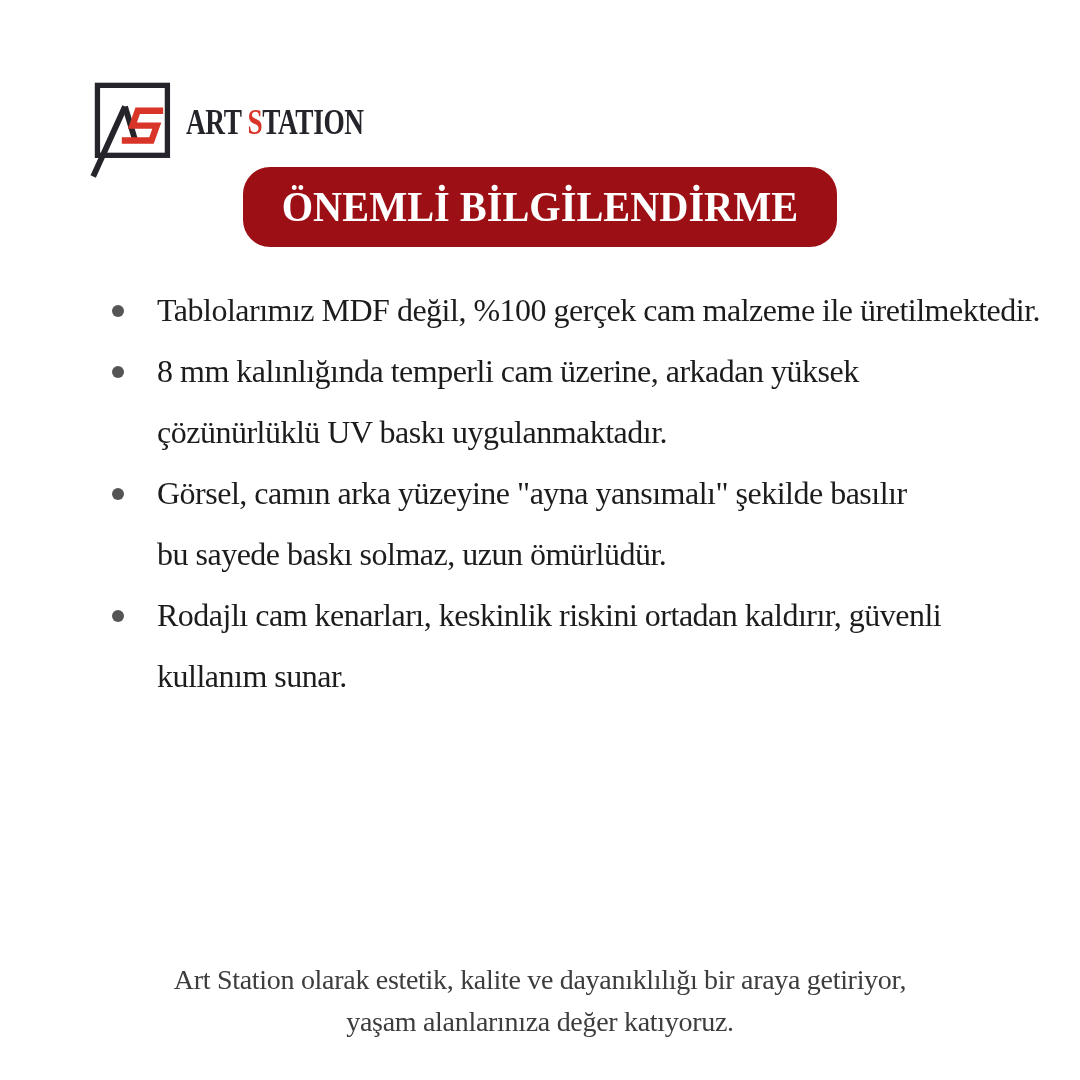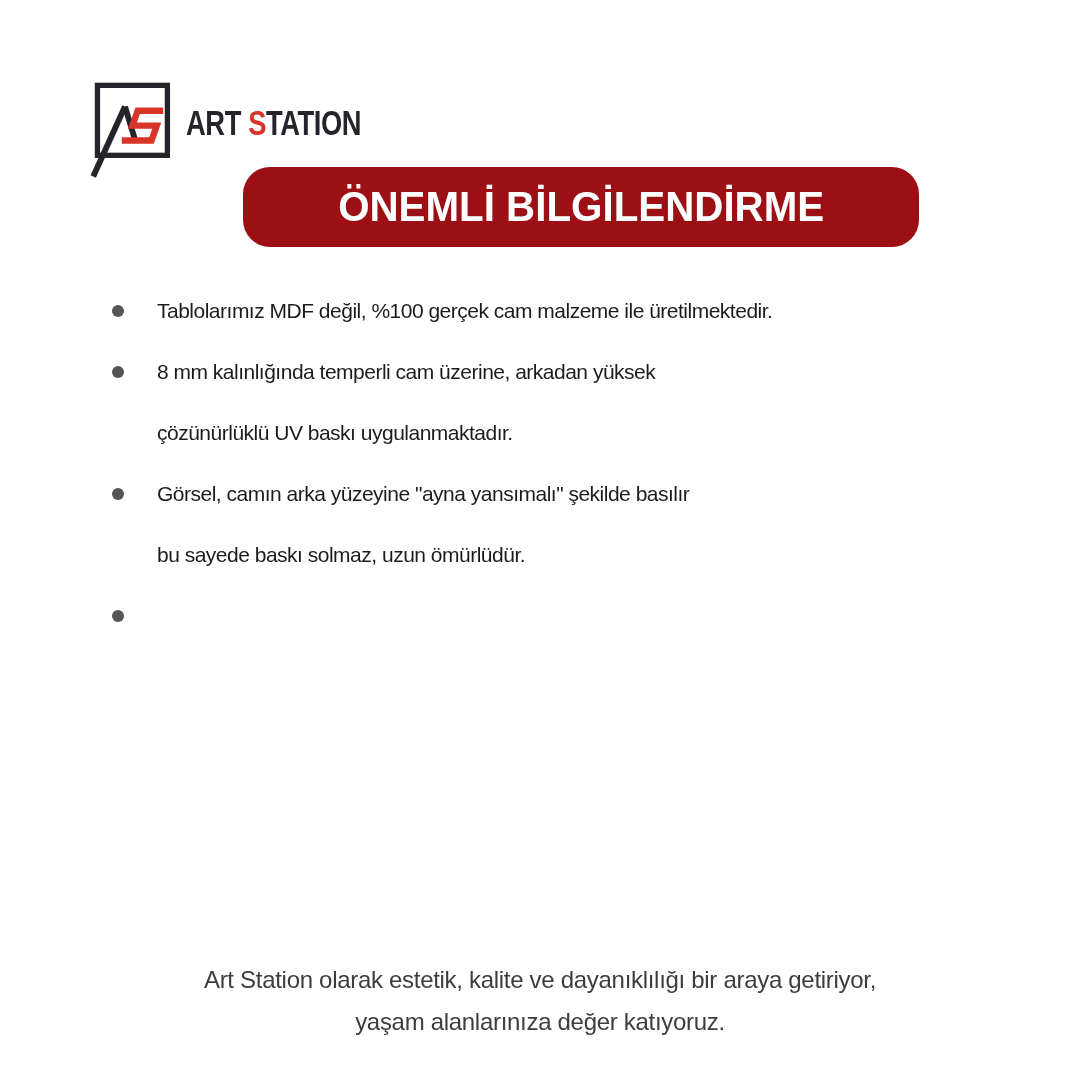--- a/index.html
+++ b/index.html
@@ -11,21 +11,21 @@
     --bullet-dot:#555555;
     --background:#ffffff;
   }
   *{margin:0;padding:0;box-sizing:border-box;}
   html,body{background:#fff;}
   .canvas{
     position:relative;
     width:1080px;height:1080px;
     background:var(--background);
     overflow:hidden;
-    font-family:Liberation Sans, sans-serif;
+    font-family:Liberation Serif, serif;
     padding-left:36px;
   }
 
   
   .logo-box{
     position:absolute;left:72px;top:79px;
     width:106px;height:106px;
   }
   .logo-box svg{display:block;overflow:visible;}
   .wordmark{
@@ -35,21 +35,21 @@
     color:var(--ink);
     transform:scaleX(0.78);
     transform-origin:left center;
     white-space:nowrap;
   }
   .wordmark .accent{color:var(--accent-red);}
 
   
   .banner{
     position:absolute;left:243px;top:167px;
-    width:676px;height:80px;
+    width:594px;height:80px;
     background:var(--banner-red);
     border-radius:27px;
     display:flex;align-items:center;justify-content:center;
   }
   .banner-label{
     color:#ffffff;
     font-size:42px;font-weight:bold;
     letter-spacing:0px;
     transform:scaleX(0.96);
     white-space:nowrap;
@@ -57,38 +57,38 @@
 
   
   .bullets{
     position:absolute;left:110px;top:280px;
     width:960px;
     list-style:none;
   }
   .bullets li{
     position:relative;
     padding-left:47px;
-    font-size:21px;
+    font-size:32px;
     line-height:61px;
     letter-spacing:-0.5px;
     color:var(--body-text);
   }
   .bullets .txt{white-space:pre;}
   .dot{
     position:absolute;left:2px;top:25px;
     width:12px;height:12px;border-radius:50%;
     background:var(--bullet-dot);
   }
 
   
   .tagline{
     position:absolute;left:0;top:959px;
     width:1080px;
     text-align:center;
-    font-size:24px;
+    font-size:28px;
     line-height:42px;
     letter-spacing:-0.3px;
     color:var(--muted-text);
     white-space:pre-line;
   }
 </style>
 </head>
 <body>
 
 <div class="canvas">
@@ -117,19 +117,21 @@
       <span class="txt">8 mm kalınlığında temperli cam üzerine, arkadan yüksek
 çözünürlüklü UV baskı uygulanmaktadır.</span>
     </li>
     <li>
       <span class="dot"></span>
       <span class="txt">Görsel, camın arka yüzeyine "ayna yansımalı" şekilde basılır
 bu sayede baskı solmaz, uzun ömürlüdür.</span>
     </li>
     <li>
       <span class="dot"></span>
+      <span class="txt">Rodajlı cam kenarları, keskinlik riskini ortadan kaldırır, güvenli
+kullanım sunar.</span>
     </li>
   </ul>
 
   <div class="tagline">Art Station olarak estetik, kalite ve dayanıklılığı bir araya getiriyor,
 yaşam alanlarınıza değer katıyoruz.</div>
 
 </div>
 
 </body></html>

